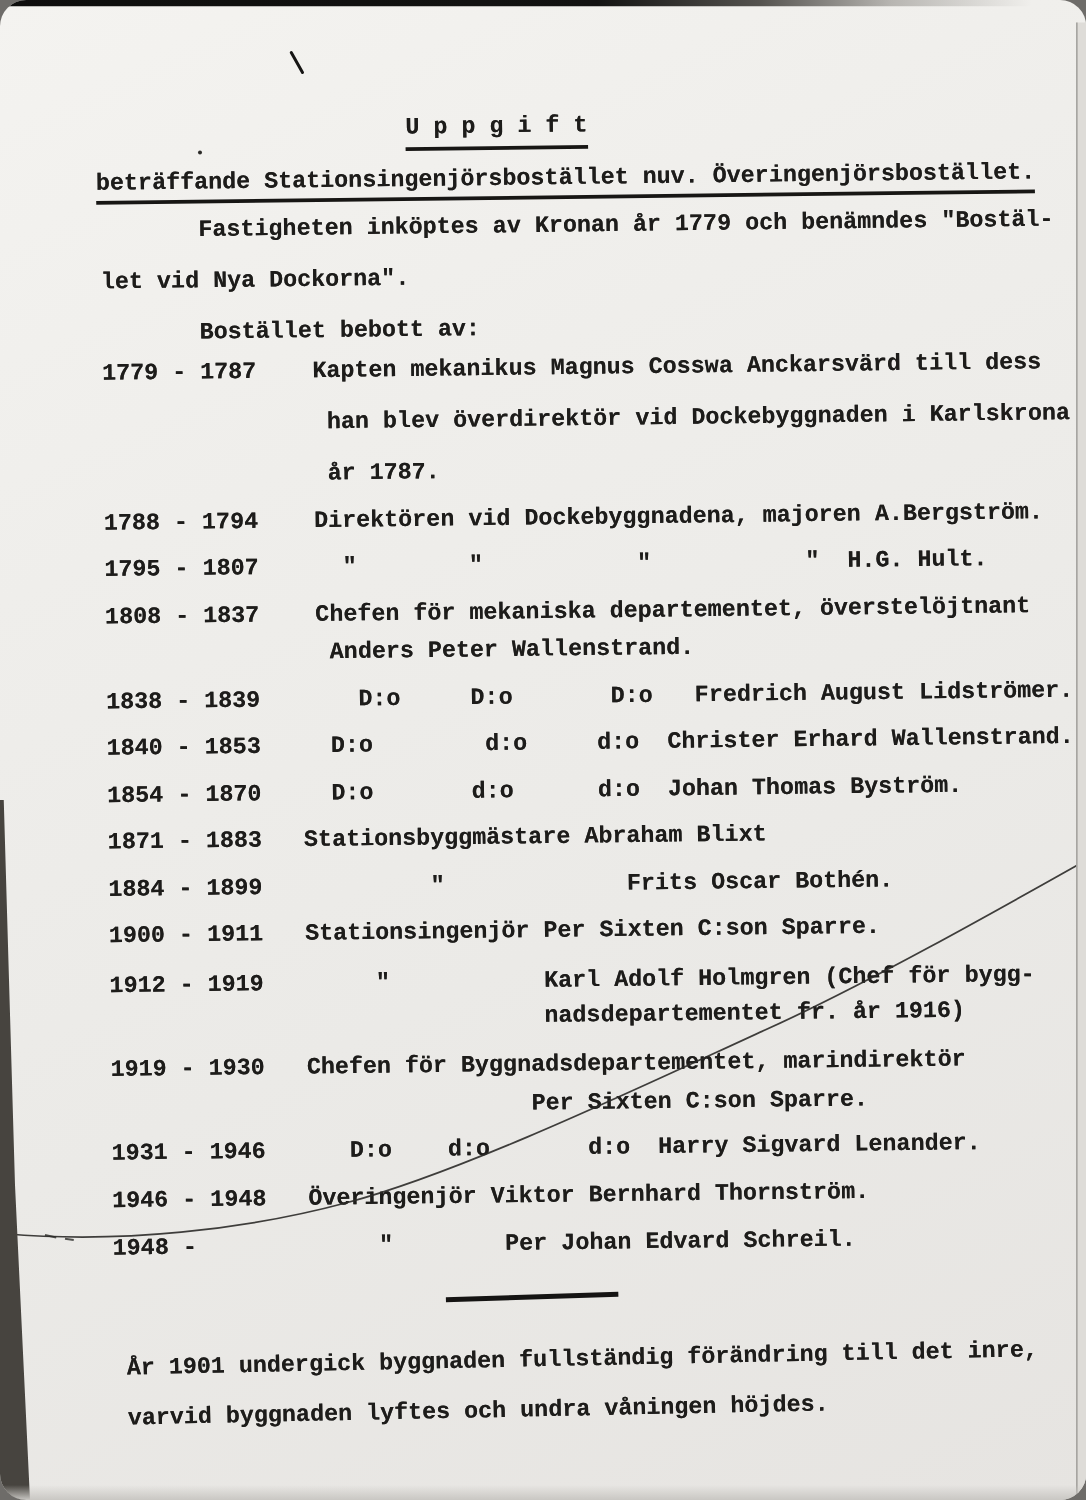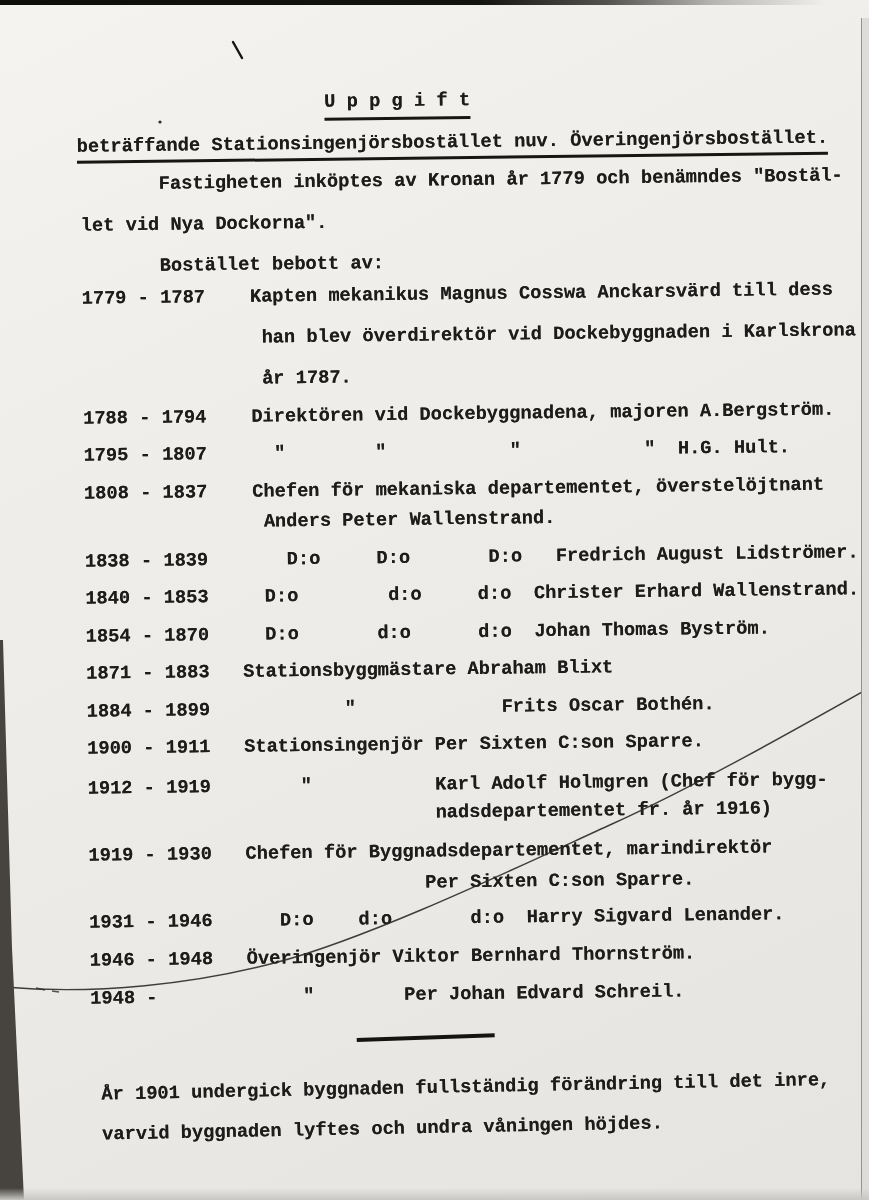--- a/index.html
+++ b/index.html
@@ -1,20 +1,20 @@
 <!DOCTYPE html>
 <html><head>
 <meta charset="utf-8">
 <style>
   html,body{margin:0;padding:0;background:#6e6c69;}
   .stage{
     position:relative;width:869px;height:1200px;overflow:hidden;
     background:linear-gradient(155deg,#f4f3f0 0%,#efeeeb 30%,#ebeae7 60%,#e6e4e1 100%);
     font-family:"Liberation Mono","DejaVu Sans Mono",monospace;
-    font-weight:bold;color:#1d1c1a;
+    font-weight:bold;color:#1d1c1a;border-radius:21px;
   }
   .layer{position:absolute;inset:0;transform:rotate(-0.7deg);transform-origin:60px 0;}
   .t{position:absolute;font-size:18.7px;line-height:19px;text-shadow:0 0 .5px rgba(25,25,25,.75);}
   .yr,.ln{white-space:pre;}
   .title{left:323px;top:96px;border-bottom:3px solid #171614;padding-bottom:6px;}
   .subtitle{left:75px;top:138px;border-bottom:3px solid #171614;padding-bottom:4px;}
   .intro{left:78px;top:176px;}
   .intro .ln{display:block;height:41px;}
   .row{left:78px;}
   .yr{display:inline-block;width:157px;vertical-align:top;}

